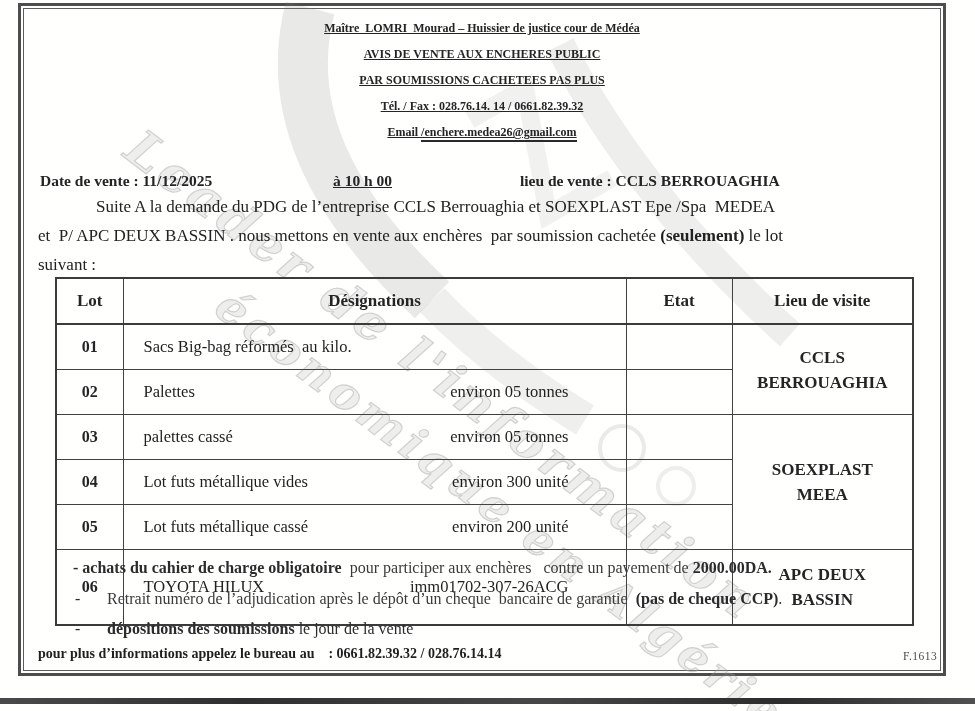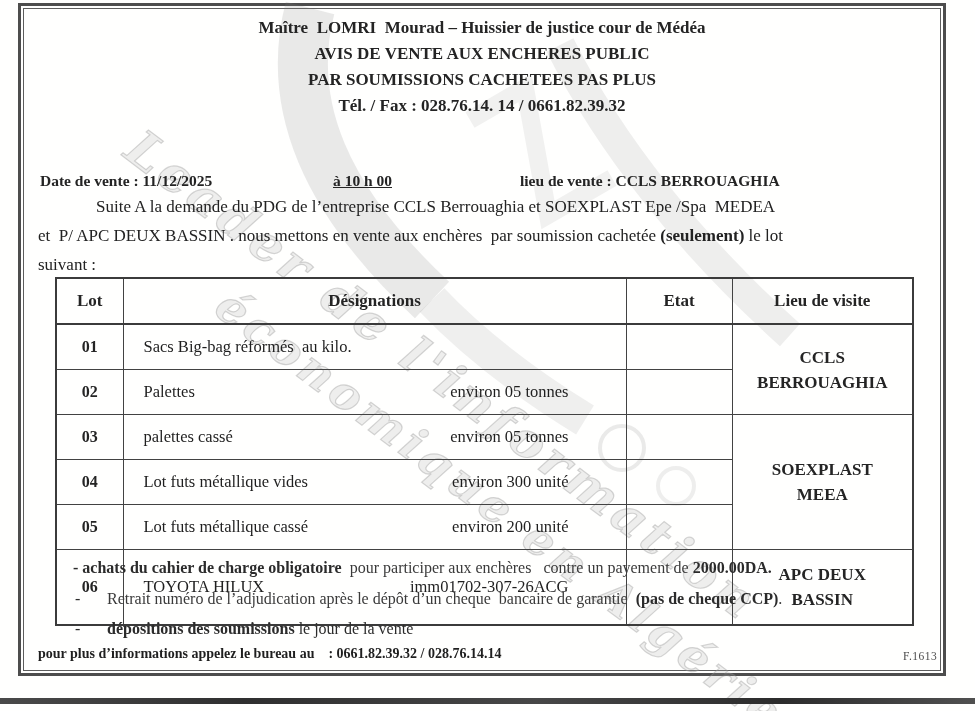--- a/index.html
+++ b/index.html
@@ -31,21 +31,21 @@
   .wm-1 { left:150px; top:118px; font-size:50px; }
   .wm-2 { left:238px; top:278px; font-size:46px; }
 
   
   .content { position:absolute; inset:0; z-index:2; }
   .t { white-space:pre; }
   .abs { position:absolute; }
   .b { font-weight:bold; }
 
   .hdr { position:absolute; left:18px; top:15px; width:928px; text-align:center;
-         font-weight:bold; font-size:17px; color:#242424; }
+         font-weight:bold; font-size:12px; color:#242424;text-decoration:underline; }
   .hdr div { height:26px; line-height:26px; }
   .email-addr { border-bottom:2px solid #2a2a2a; padding-bottom:1px; }
 
   .saleinfo { font-weight:bold; font-size:15.5px; color:#242424; }
   .intro { font-size:17px; color:#222; }
 
   
   table.lots { position:absolute; left:55px; top:277px; border-collapse:collapse;
                table-layout:fixed; border:2px solid #3b3b3b; font-size:16.5px; }
   table.lots th, table.lots td { border:1px solid #424242; padding:12px; overflow:hidden; }
@@ -93,20 +93,21 @@
     <div class="frame-inner"></div>
   </div>
 
   <div class="content">
 
     <div class="hdr">
       <div class="t">Maître  LOMRI  Mourad – Huissier de justice cour de Médéa</div>
       <div class="t">AVIS DE VENTE AUX ENCHERES PUBLIC</div>
       <div class="t">PAR SOUMISSIONS CACHETEES PAS PLUS</div>
       <div class="t">Tél. / Fax : 028.76.14. 14 / 0661.82.39.32</div>
+      <div><span class="t">Email </span><span class="t email-addr">/enchere.medea26@gmail.com</span></div>
     </div>
 
     <span class="abs saleinfo t" style="left:40px; top:172px;">Date de vente : 11/12/2025</span>
     <span class="abs saleinfo t" style="left:333px; top:172px;text-decoration:underline;">à 10 h 00</span>
     <span class="abs saleinfo t" style="left:520px; top:172px;">lieu de vente : CCLS BERROUAGHIA</span>
 
     <div class="abs intro t" style="left:96px; top:197px;">Suite A la demande du PDG de l’entreprise CCLS Berrouaghia et SOEXPLAST Epe /Spa  MEDEA</div>
     <div class="abs intro" style="left:38px; top:226px;"><span class="t">et  P/ APC DEUX BASSIN . nous mettons en vente aux enchères  par soumission cachetée </span><span class="t b">(seulement)</span><span class="t"> le lot</span></div>
     <div class="abs intro t" style="left:38px; top:255px;">suivant :</div>
 

